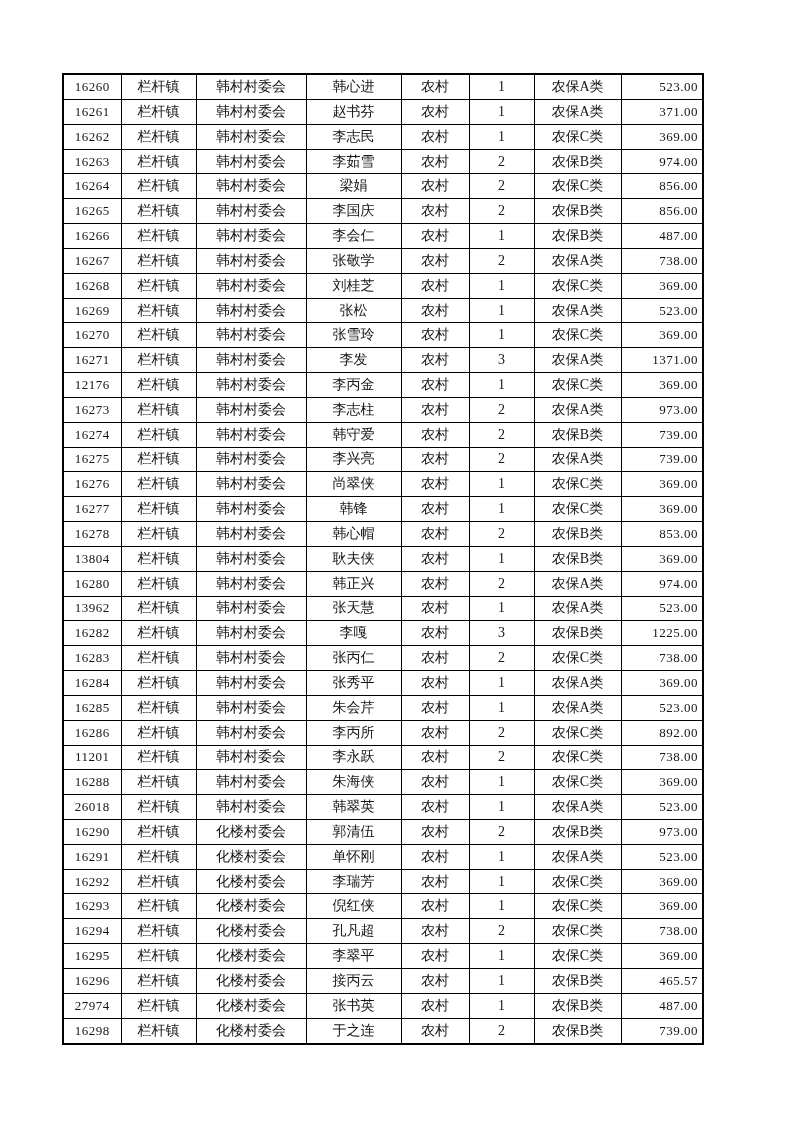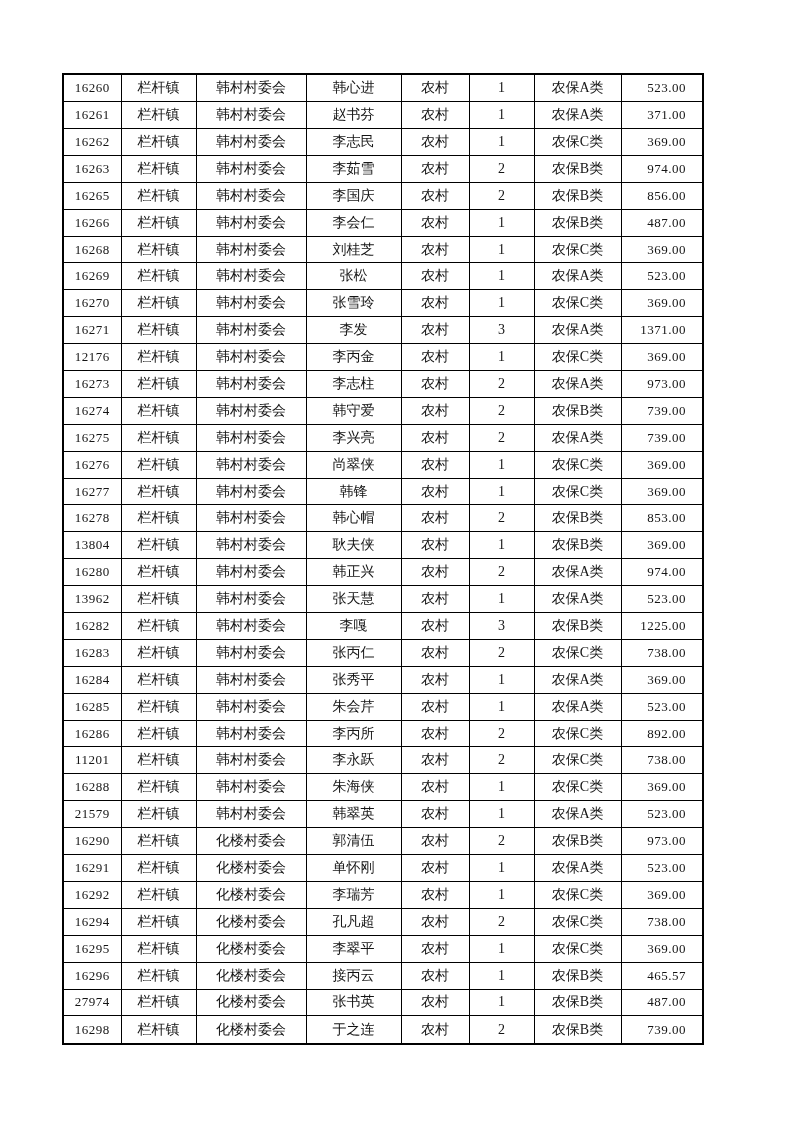--- a/index.html
+++ b/index.html
@@ -34,21 +34,21 @@
     padding: 0;
     white-space: nowrap;
     overflow: hidden;
   }
   table.payment-table td.c-id {
     font-size: 13px;
     letter-spacing: 0.5px;
   }
   table.payment-table td.c-amount {
     text-align: right;
-    padding-right: 16px;
+    padding-right: 4px;
     font-size: 13px;
     letter-spacing: 0.5px;
   }
 </style>
 </head>
 <body>
 
 <div class="page">
   <table class="payment-table">
     <colgroup>
@@ -96,40 +96,60 @@
     <td class="c-id">16263</td>
     <td class="c-town">栏杆镇</td>
     <td class="c-village">韩村村委会</td>
     <td class="c-name">李茹雪</td>
     <td class="c-residence">农村</td>
     <td class="c-count">2</td>
     <td class="c-category">农保B类</td>
     <td class="c-amount">974.00</td>
   </tr>
         <tr>
+    <td class="c-id">16264</td>
+    <td class="c-town">栏杆镇</td>
+    <td class="c-village">韩村村委会</td>
+    <td class="c-name">梁娟</td>
+    <td class="c-residence">农村</td>
+    <td class="c-count">2</td>
+    <td class="c-category">农保C类</td>
+    <td class="c-amount">856.00</td>
+  </tr>
+        <tr>
     <td class="c-id">16265</td>
     <td class="c-town">栏杆镇</td>
     <td class="c-village">韩村村委会</td>
     <td class="c-name">李国庆</td>
     <td class="c-residence">农村</td>
     <td class="c-count">2</td>
     <td class="c-category">农保B类</td>
     <td class="c-amount">856.00</td>
   </tr>
         <tr>
     <td class="c-id">16266</td>
     <td class="c-town">栏杆镇</td>
     <td class="c-village">韩村村委会</td>
     <td class="c-name">李会仁</td>
     <td class="c-residence">农村</td>
     <td class="c-count">1</td>
     <td class="c-category">农保B类</td>
     <td class="c-amount">487.00</td>
   </tr>
         <tr>
+    <td class="c-id">16267</td>
+    <td class="c-town">栏杆镇</td>
+    <td class="c-village">韩村村委会</td>
+    <td class="c-name">张敬学</td>
+    <td class="c-residence">农村</td>
+    <td class="c-count">2</td>
+    <td class="c-category">农保A类</td>
+    <td class="c-amount">738.00</td>
+  </tr>
+        <tr>
     <td class="c-id">16268</td>
     <td class="c-town">栏杆镇</td>
     <td class="c-village">韩村村委会</td>
     <td class="c-name">刘桂芝</td>
     <td class="c-residence">农村</td>
     <td class="c-count">1</td>
     <td class="c-category">农保C类</td>
     <td class="c-amount">369.00</td>
   </tr>
         <tr>
@@ -326,21 +346,21 @@
     <td class="c-id">16288</td>
     <td class="c-town">栏杆镇</td>
     <td class="c-village">韩村村委会</td>
     <td class="c-name">朱海侠</td>
     <td class="c-residence">农村</td>
     <td class="c-count">1</td>
     <td class="c-category">农保C类</td>
     <td class="c-amount">369.00</td>
   </tr>
         <tr>
-    <td class="c-id">21579</td>
+    <td class="c-id">26018</td>
     <td class="c-town">栏杆镇</td>
     <td class="c-village">韩村村委会</td>
     <td class="c-name">韩翠英</td>
     <td class="c-residence">农村</td>
     <td class="c-count">1</td>
     <td class="c-category">农保A类</td>
     <td class="c-amount">523.00</td>
   </tr>
         <tr>
     <td class="c-id">16290</td>
@@ -360,20 +380,30 @@
     <td class="c-residence">农村</td>
     <td class="c-count">1</td>
     <td class="c-category">农保A类</td>
     <td class="c-amount">523.00</td>
   </tr>
         <tr>
     <td class="c-id">16292</td>
     <td class="c-town">栏杆镇</td>
     <td class="c-village">化楼村委会</td>
     <td class="c-name">李瑞芳</td>
+    <td class="c-residence">农村</td>
+    <td class="c-count">1</td>
+    <td class="c-category">农保C类</td>
+    <td class="c-amount">369.00</td>
+  </tr>
+        <tr>
+    <td class="c-id">16293</td>
+    <td class="c-town">栏杆镇</td>
+    <td class="c-village">化楼村委会</td>
+    <td class="c-name">倪红侠</td>
     <td class="c-residence">农村</td>
     <td class="c-count">1</td>
     <td class="c-category">农保C类</td>
     <td class="c-amount">369.00</td>
   </tr>
         <tr>
     <td class="c-id">16294</td>
     <td class="c-town">栏杆镇</td>
     <td class="c-village">化楼村委会</td>
     <td class="c-name">孔凡超</td>

